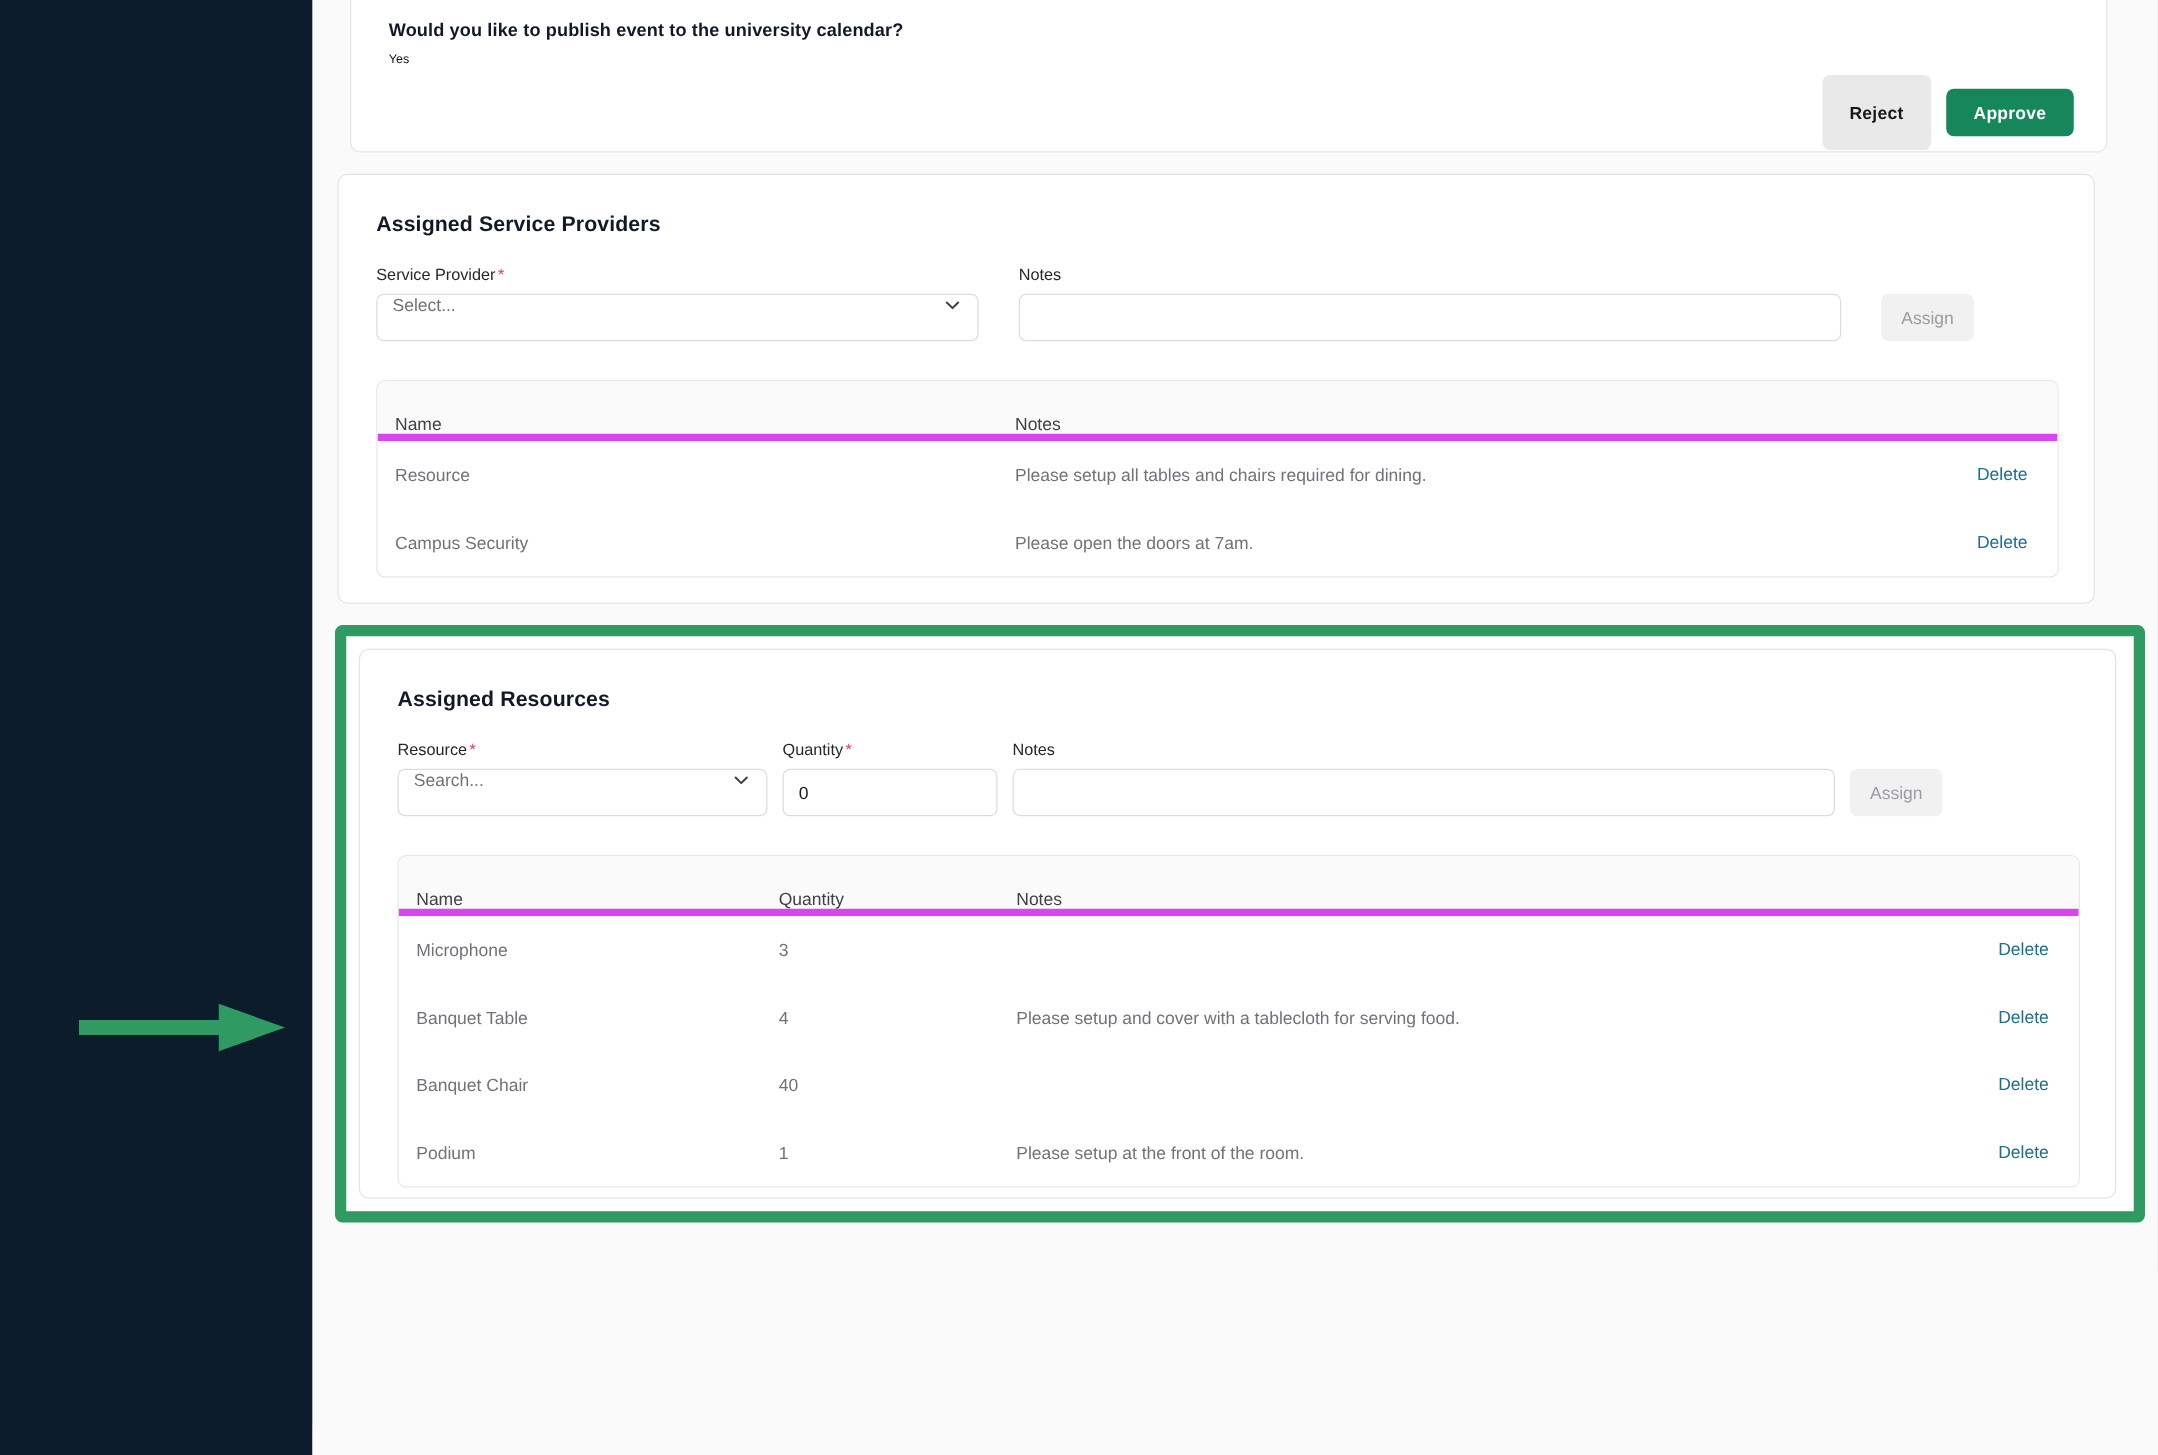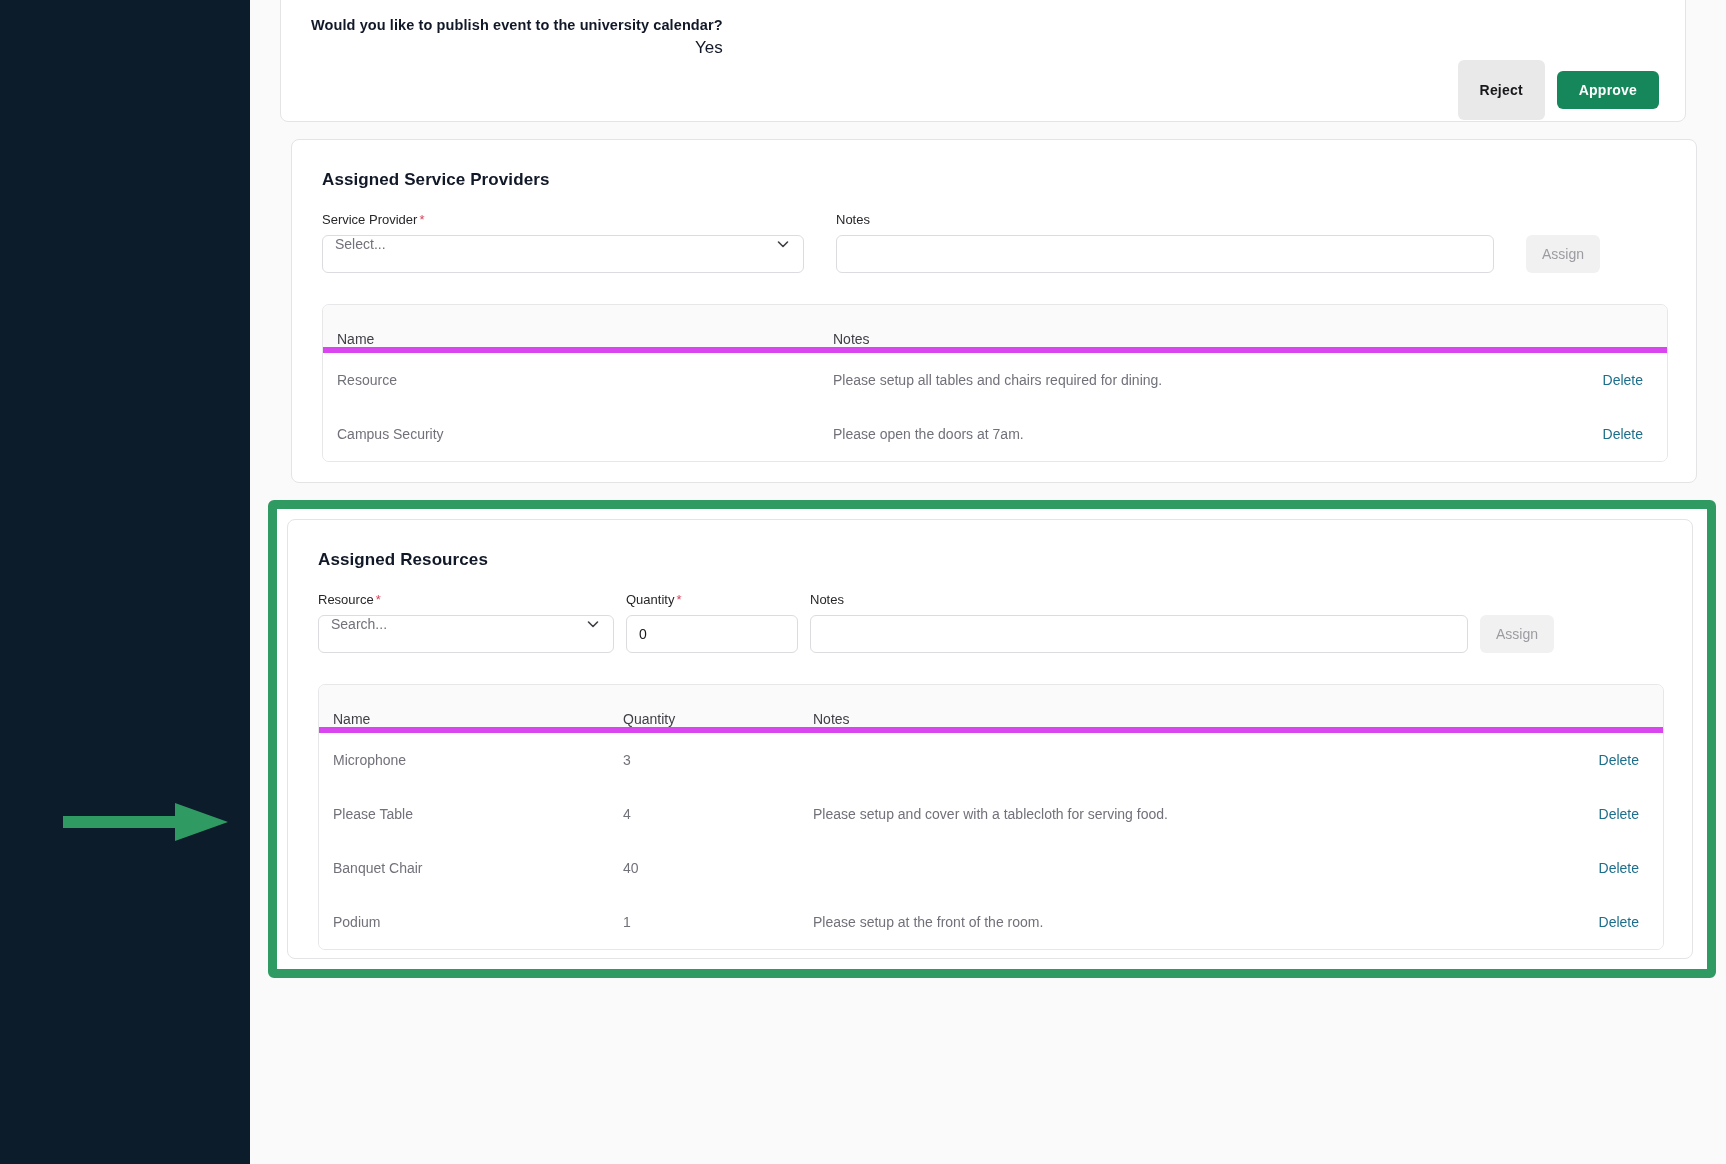--- a/index.html
+++ b/index.html
@@ -63,26 +63,25 @@
     top: 134px;
   }
   .q-label {
     font-size: 14.5px;
     font-weight: bold;
     color: #111827;
     letter-spacing: .1px;
     line-height: 20px;
   }
   .q-value {
-    font-size: 17px;
+    font-size: 10px;
     font-weight: normal;
     color: #111827;
     line-height: 22px;
     margin-top: 2px;
-    text-align: right;
   }
   .approval-actions {
     position: absolute;
     right: 26px;
     top: 179px;
     display: flex;
     gap: 12px;
     align-items: center;
   }
   .btn {
@@ -101,21 +100,21 @@
   }
   .btn-approve {
     background: #15875a;
     color: #ffffff;
     padding: 11px 22px;
   }
 
   
   .section-card {
     position: absolute;
-    left: 41px;
+    left: 20px;
     width: 1406px;
     background: #ffffff;
     border: 1px solid #e4e4e7;
     border-radius: 8px;
   }
   .card-providers { top: 139px; height: 344px; }
   .card-resources-outer {
     position: absolute;
     left: 18px;
     top: 500px;
@@ -374,21 +373,21 @@
           </div>
 
           <div class="tbl-row">
             <div class="td rc-name">Microphone</div>
             <div class="td rc-qty">3</div>
             <div class="td rc-notes"></div>
             <div class="rc-act"><a class="link-delete">Delete</a></div>
           </div>
 
           <div class="tbl-row">
-            <div class="td rc-name">Please Table</div>
+            <div class="td rc-name">Banquet Table</div>
             <div class="td rc-qty">4</div>
             <div class="td rc-notes">Please setup and cover with a tablecloth for serving food.</div>
             <div class="rc-act"><a class="link-delete">Delete</a></div>
           </div>
 
           <div class="tbl-row">
             <div class="td rc-name">Banquet Chair</div>
             <div class="td rc-qty">40</div>
             <div class="td rc-notes"></div>
             <div class="rc-act"><a class="link-delete">Delete</a></div>

